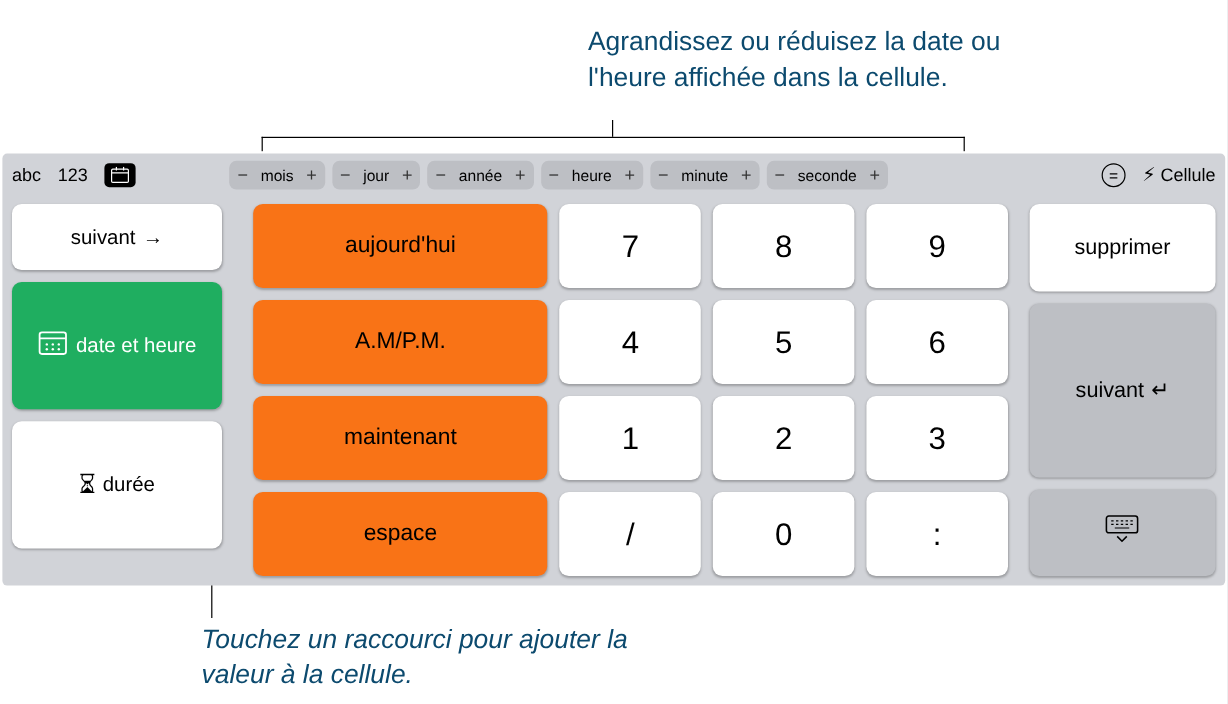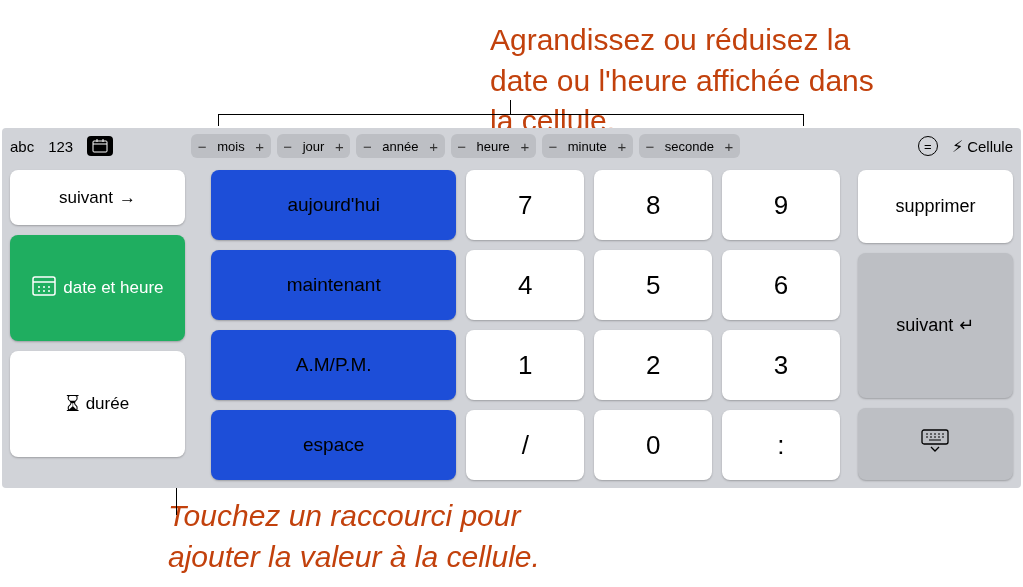--- a/index.html
+++ b/index.html
@@ -9,22 +9,22 @@
       font-family: -apple-system, BlinkMacSystemFont, "Helvetica Neue", sans-serif;
     }
     body {
       width: 1023px;
       height: 587px;
       background: #fff;
       position: relative;
     }
     .annotation {
       position: absolute;
-      font-size: 30px;
-      color: #c2410c;
+      font-size: 22px;
+      color: #0c4a6e;
       line-height: 1.35;
     }
     .annotation-top {
       top: 20px;
       left: 490px;
       width: 400px;
     }
     .annotation-bottom {
       bottom: 10px;
       left: 168px;
@@ -161,21 +161,21 @@
     }
     .shortcut-col {
       display: flex;
       flex-direction: column;
       gap: 10px;
       width: 250px;
       margin-left: 16px;
     }
     .shortcut-key {
       flex: 1;
-      background: #1d4ed8;
+      background: #f97316;
       border-radius: 8px;
       box-shadow: 0 1px 2px rgba(0,0,0,0.25);
       display: flex;
       align-items: center;
       justify-content: center;
       font-size: 19px;
     }
     .numpad {
       display: grid;
       grid-template-columns: repeat(3, 1fr);
@@ -321,22 +321,22 @@
         <span>date et heure</span>
       </div>
       <div class="left-key" style="flex:0 0 106px">
         <span class="key-icon">⏳︎</span>
         <span>durée</span>
       </div>
     </div>
 
     <div class="shortcut-col">
       <div class="shortcut-key">aujourd'hui</div>
+      <div class="shortcut-key">A.M/P.M.</div>
       <div class="shortcut-key">maintenant</div>
-      <div class="shortcut-key">A.M/P.M.</div>
       <div class="shortcut-key">espace</div>
     </div>
 
     <div class="numpad">
       <div class="num-key">7</div>
       <div class="num-key">8</div>
       <div class="num-key">9</div>
       <div class="num-key">4</div>
       <div class="num-key">5</div>
       <div class="num-key">6</div>

